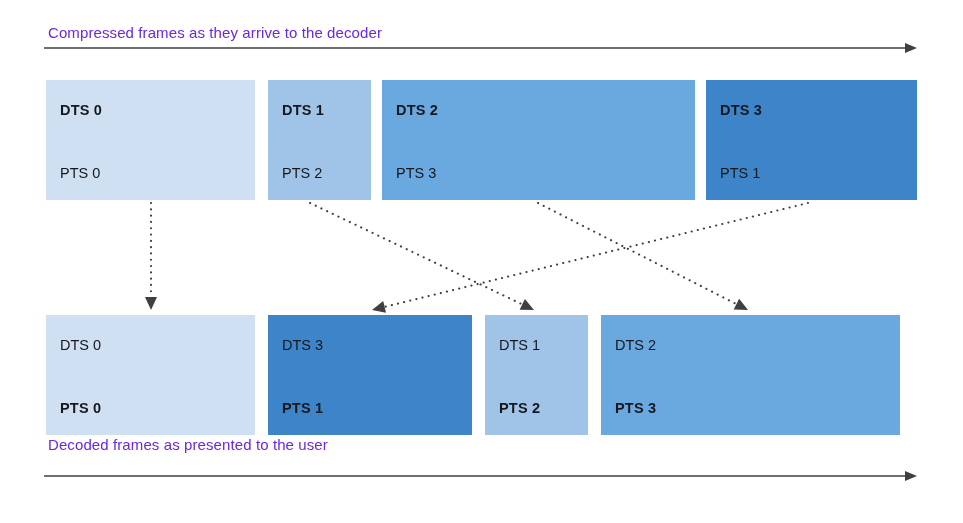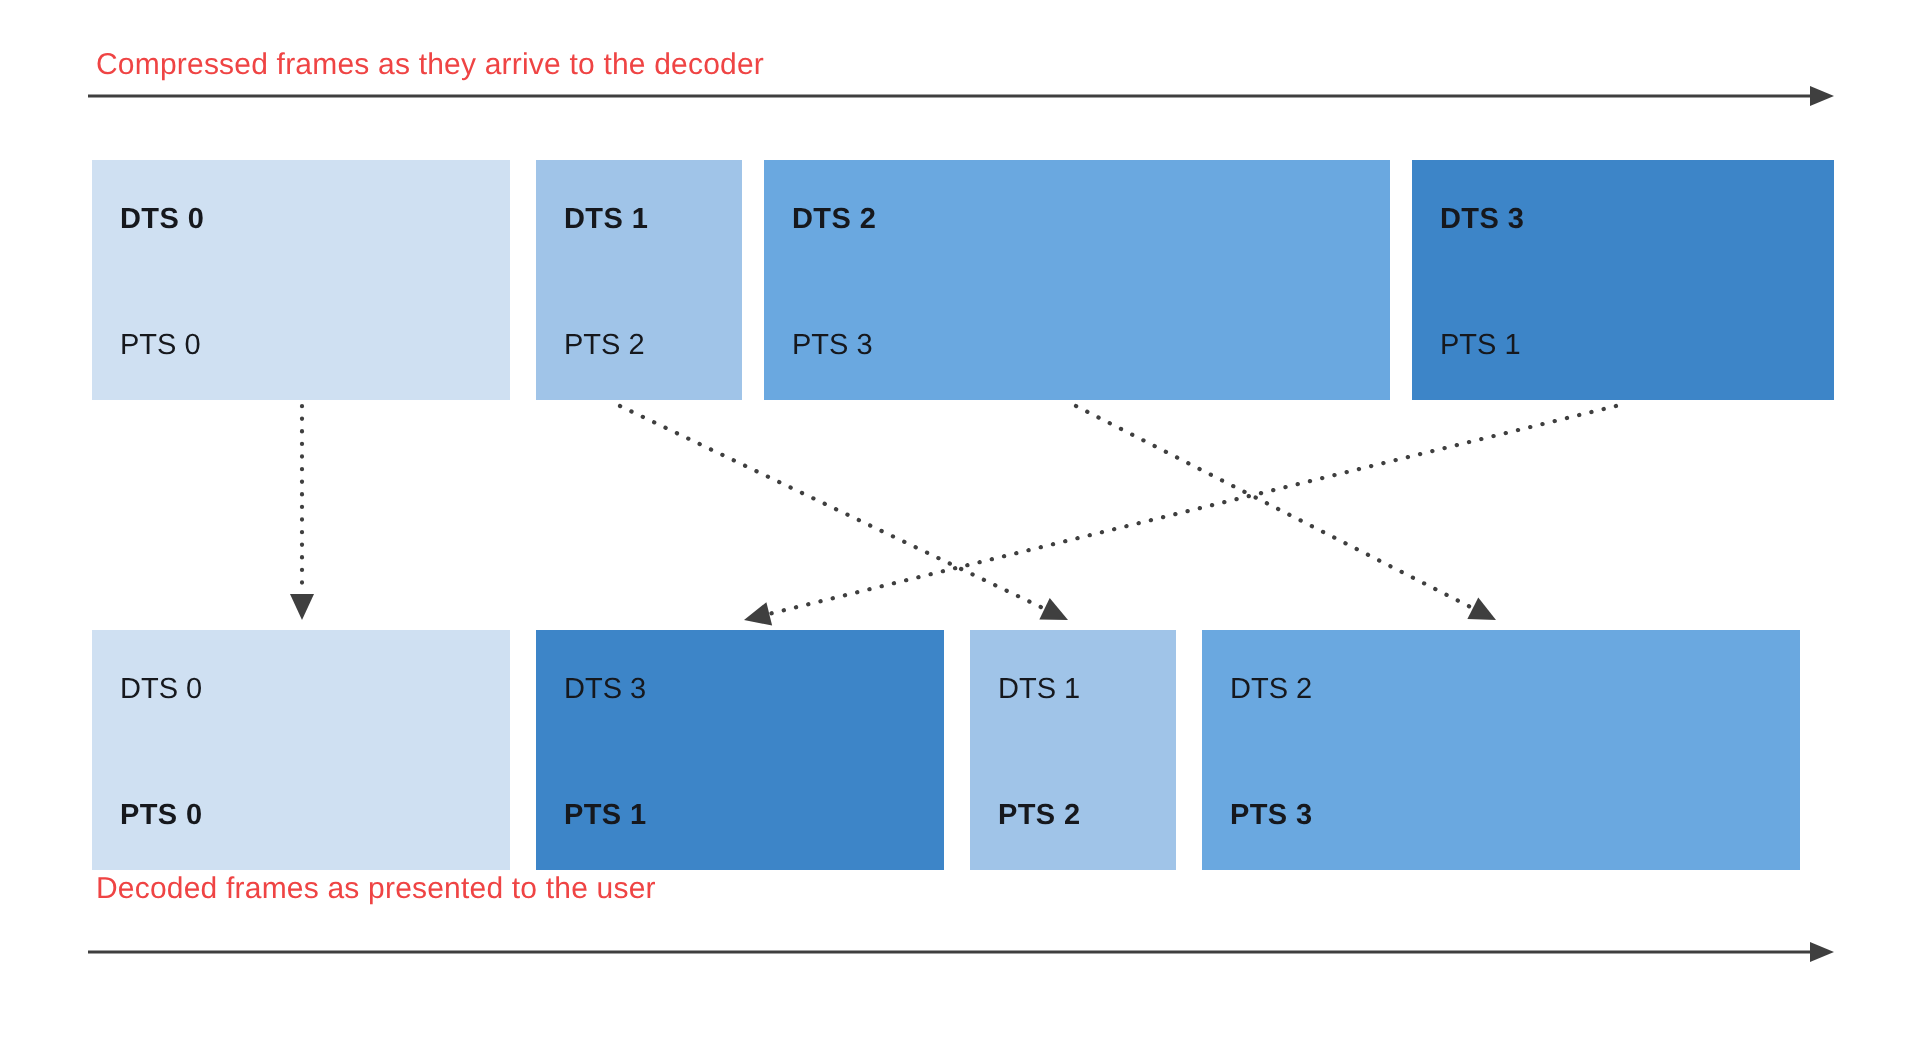--- a/index.html
+++ b/index.html
@@ -14,21 +14,21 @@
   #stage {
     position: relative;
     width: 963px;
     height: 523px;
     overflow: hidden;
     background: #ffffff;
   }
   .caption {
     position: absolute;
     font-size: 15px;
-    color: #ef4444;
+    color: #6d28d9;
     letter-spacing: .1px;
     white-space: nowrap;
   }
   #caption-top   { left: 48px; top: 24px; }
   #caption-bottom{ left: 48px; top: 436px; }
 
   .axis {
     position: absolute;
     left: 44px;
     width: 873px;

